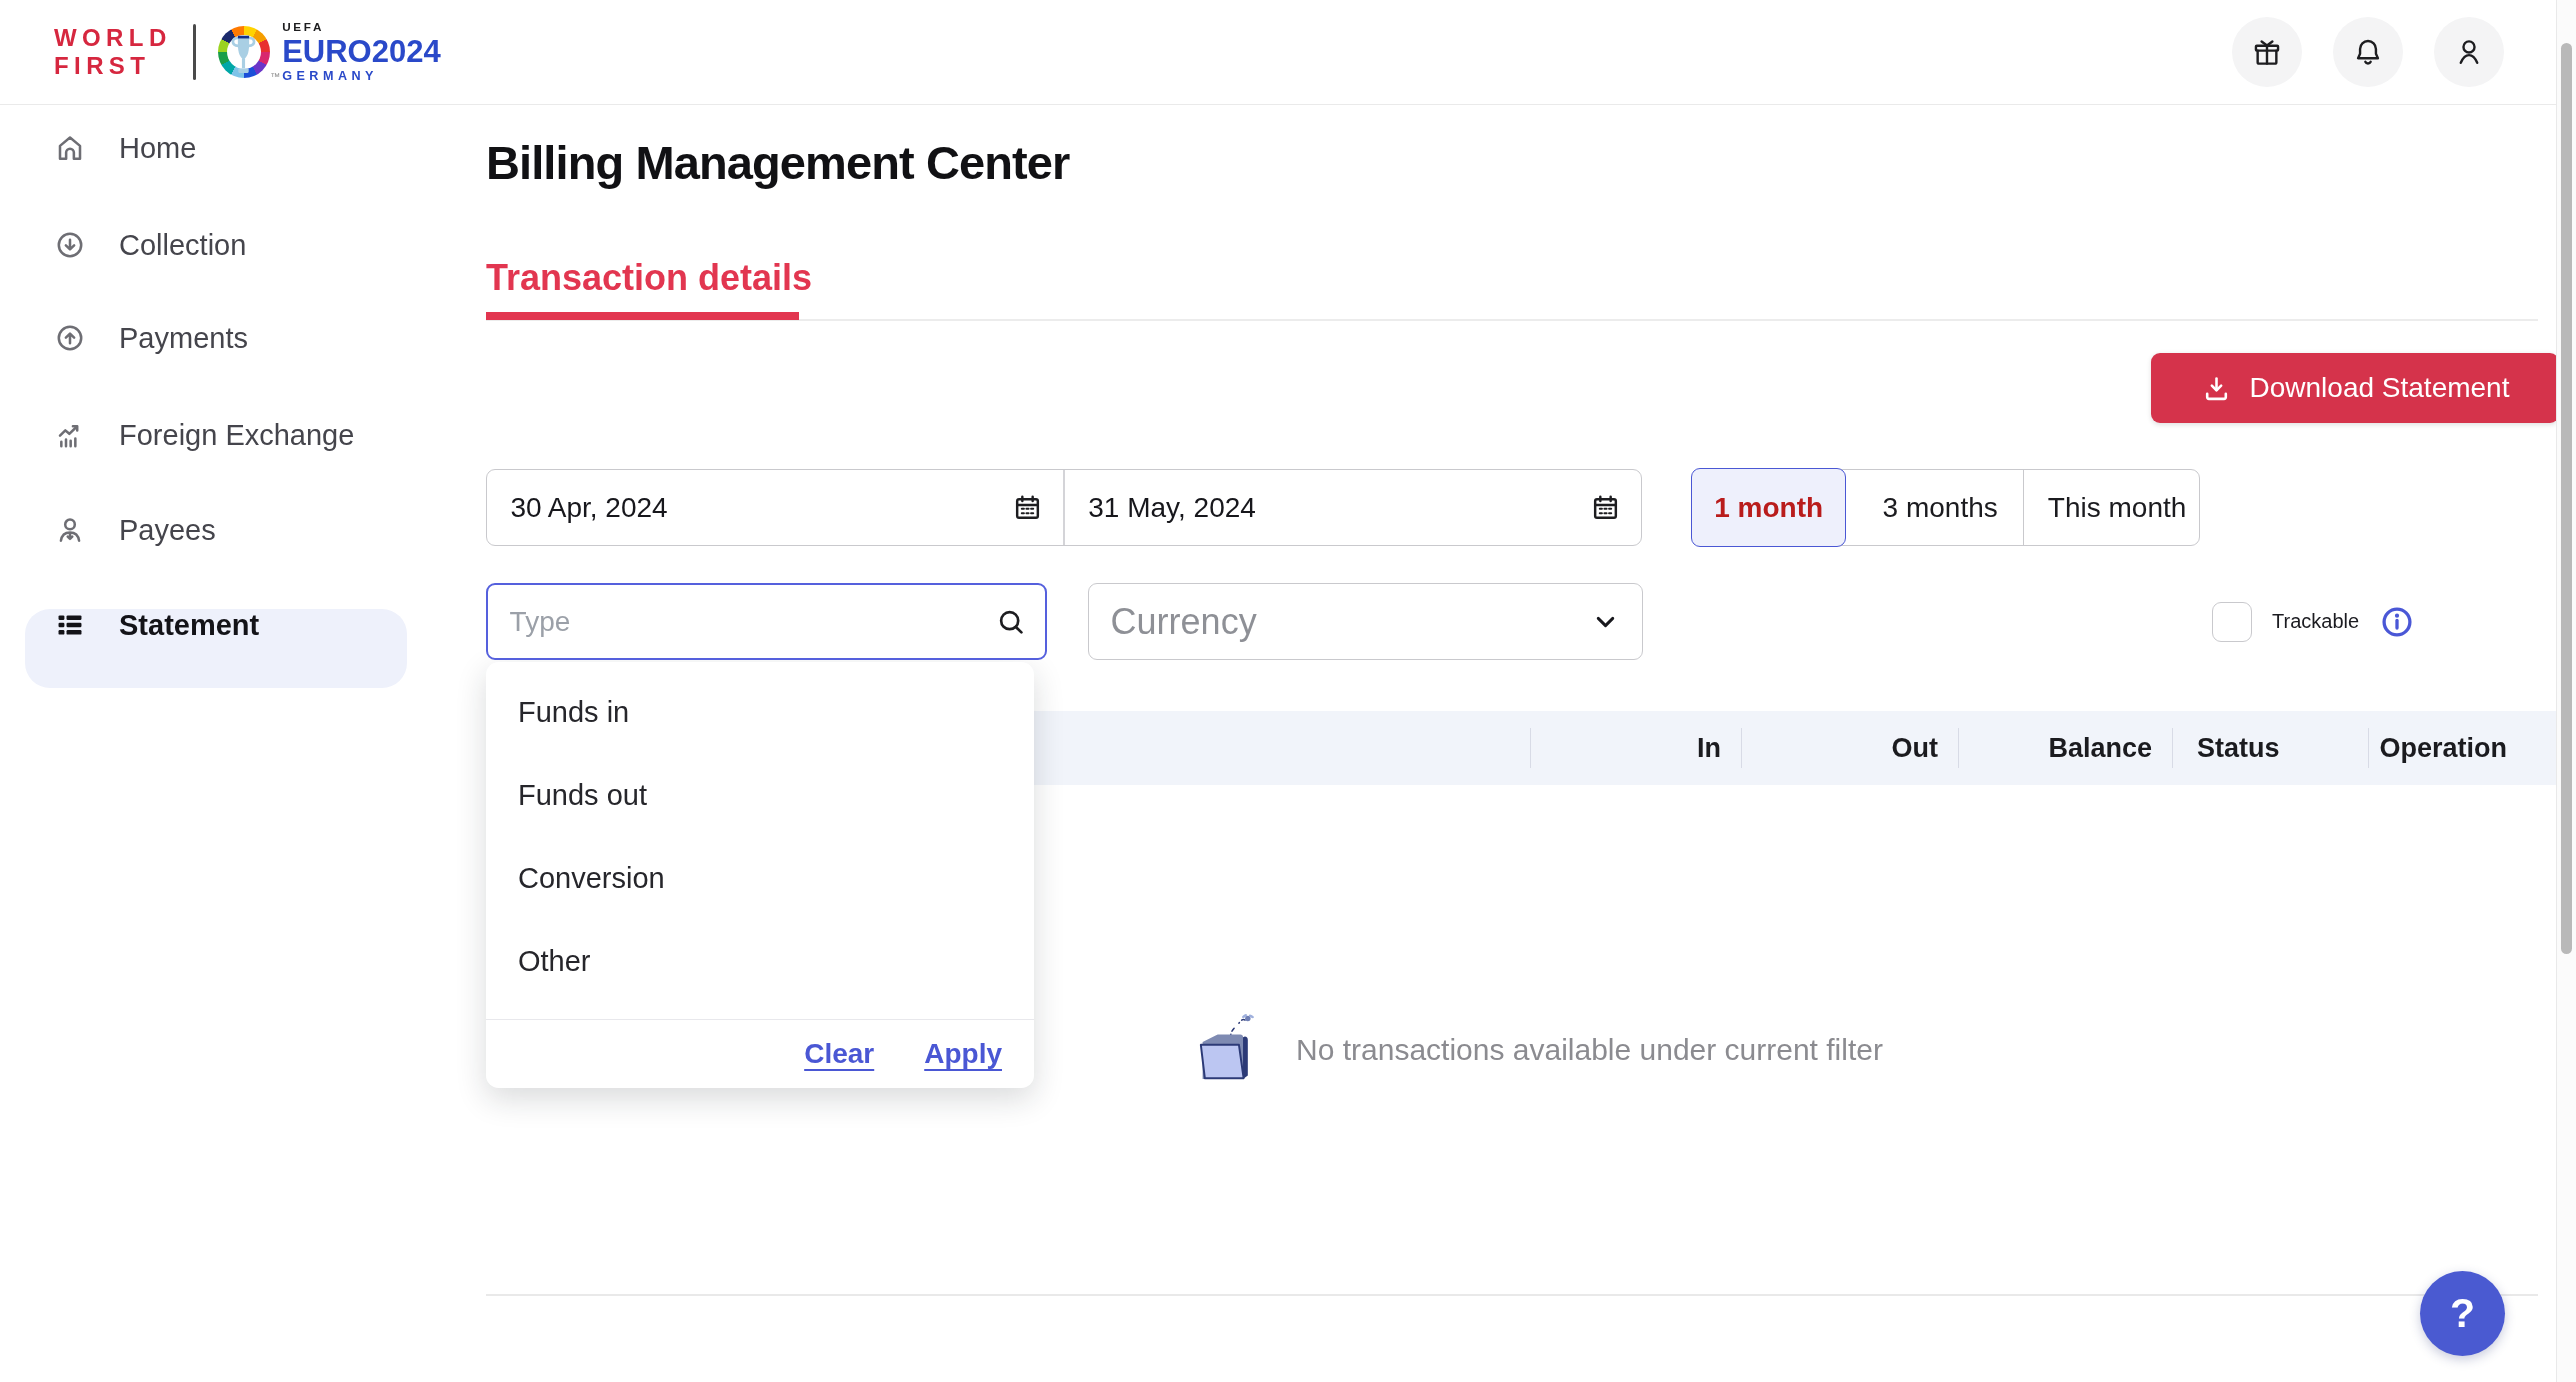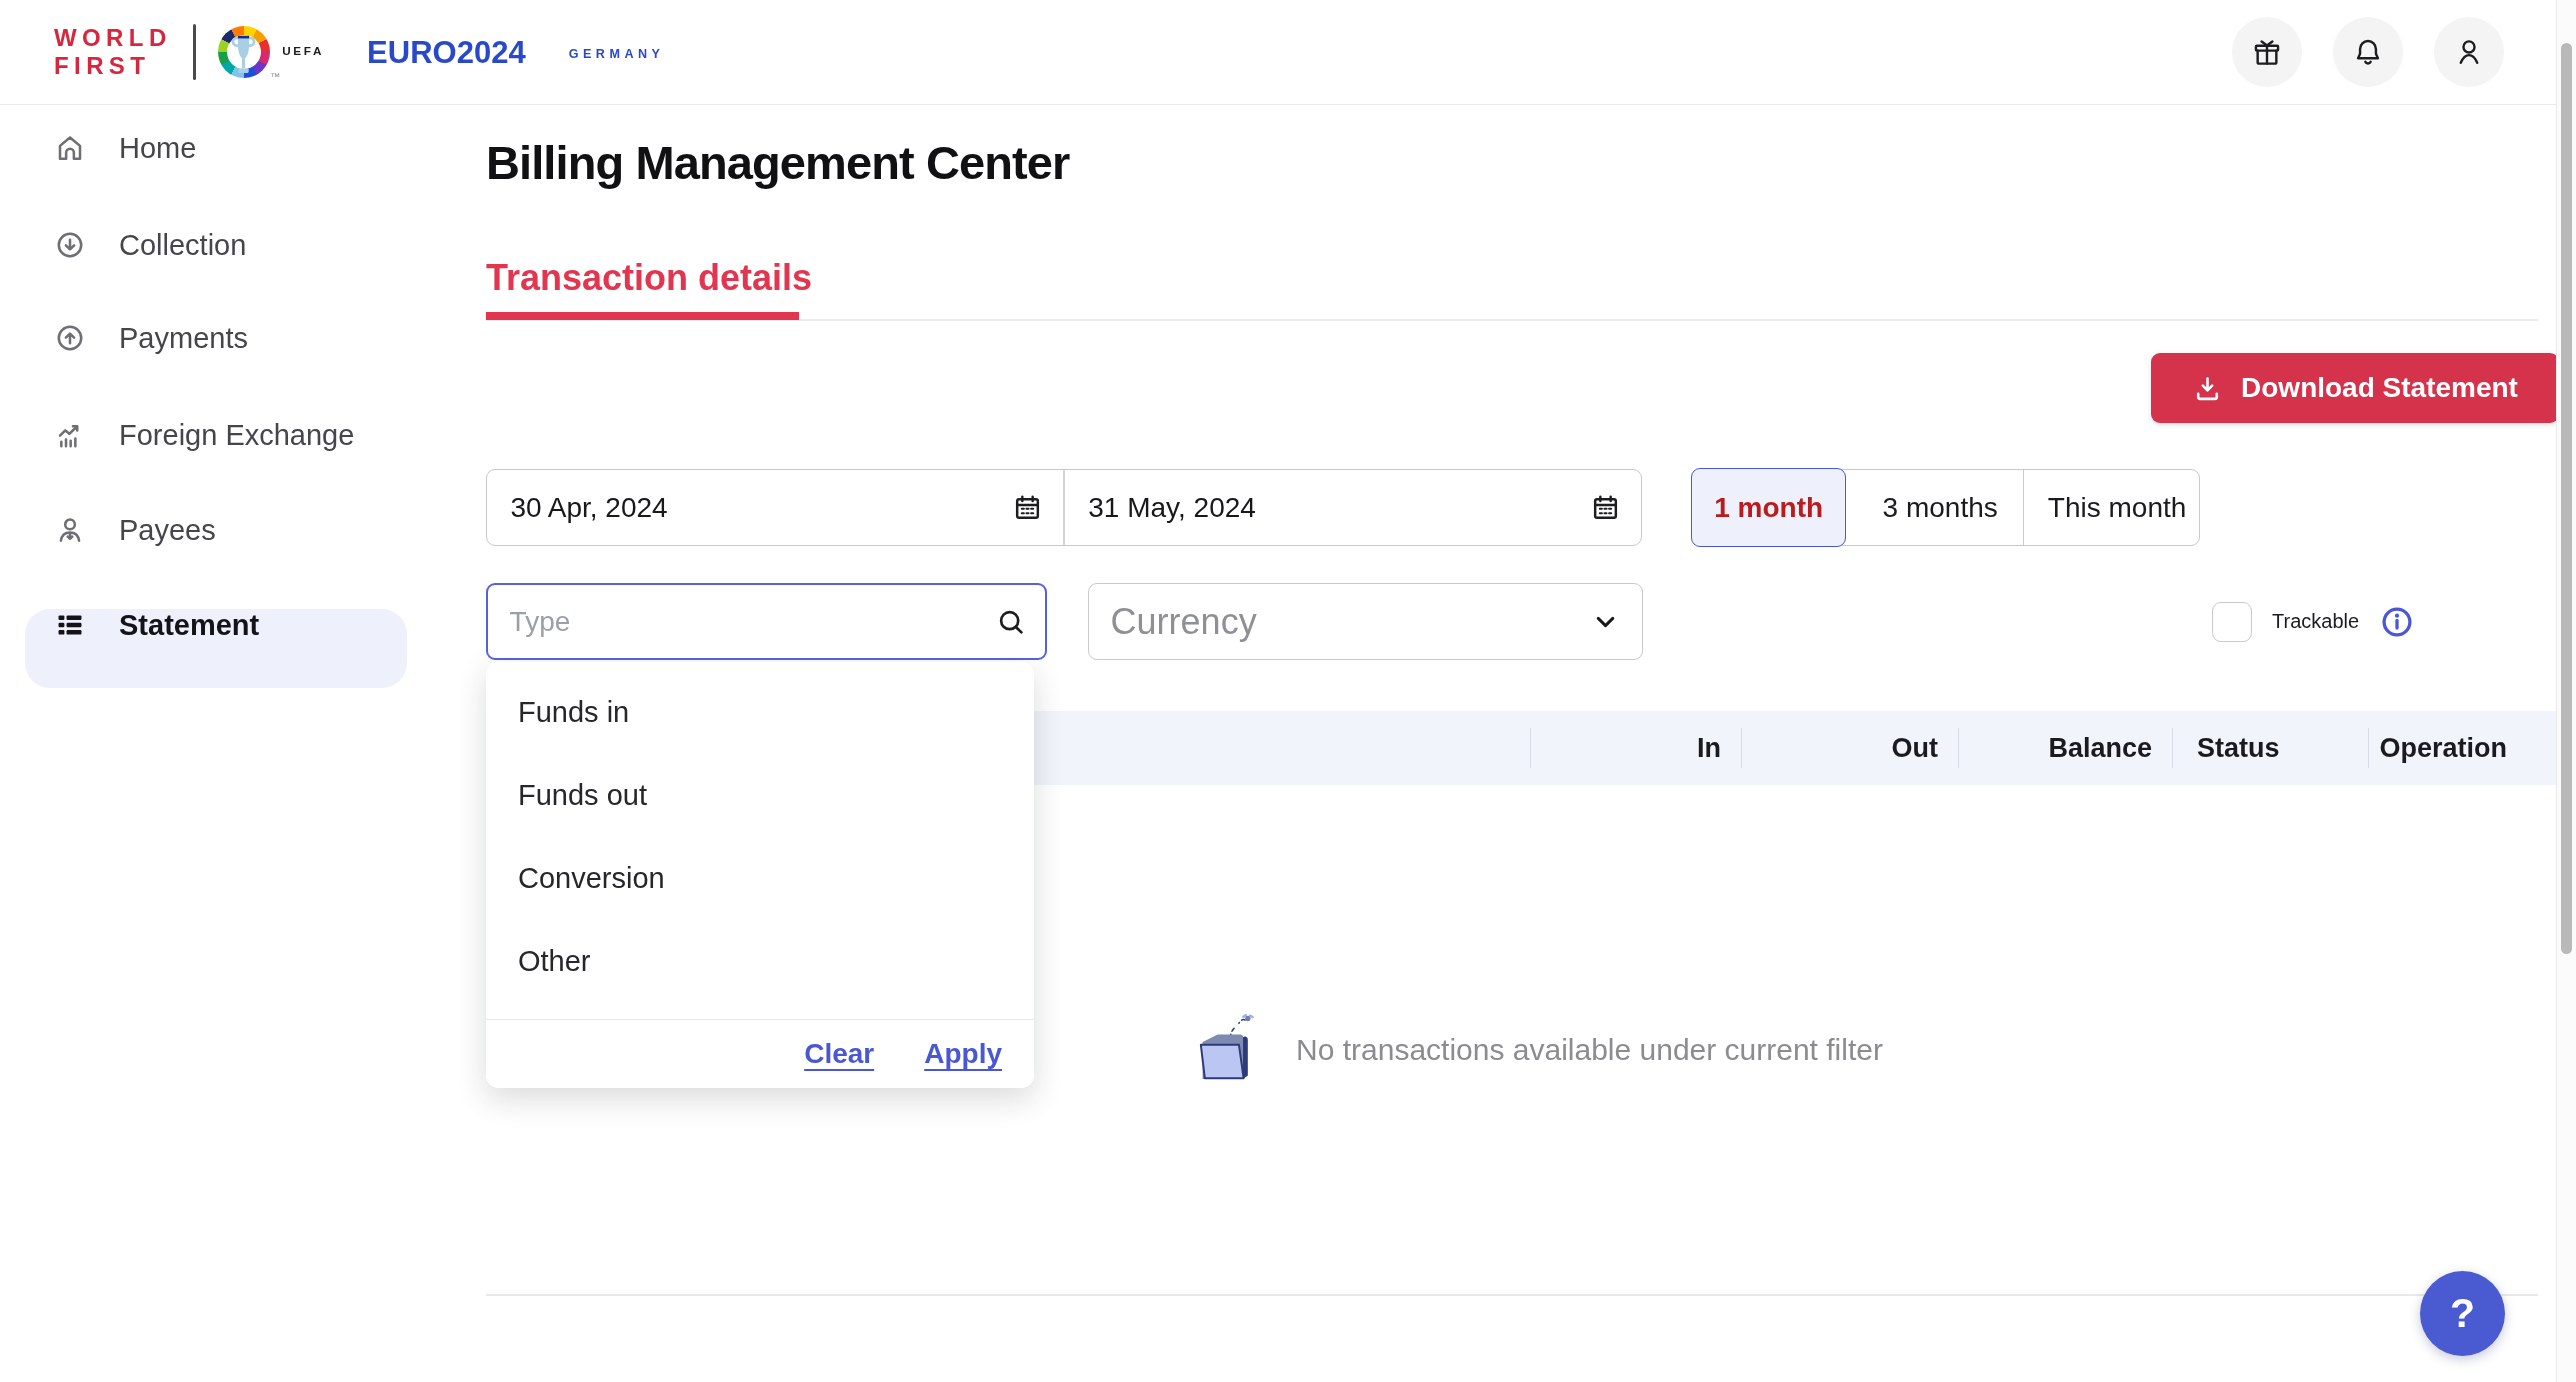--- a/index.html
+++ b/index.html
@@ -16,21 +16,21 @@
   .logo-divider{width:2.7px;height:56px;background:#4a4a4a;border-radius:1.8px;}
   .euro-lockup{display:flex;align-items:center;gap:12.6px;}
   .euro-wheel{position:relative;width:52px;height:52px;border-radius:50%;
     background:conic-gradient(#ffd200 0 30deg,#f59e00 0 60deg,#e83030 0 90deg,#d8286e 0 120deg,
       #6a35c8 0 150deg,#1b4fd8 0 180deg,#7ec3e8 0 210deg,#00a7a7 0 240deg,#1a9e49 0 270deg,
       #9bd320 0 300deg,#1b2a6b 0 330deg,#ff7a00 0 360deg);}
   .euro-wheel::after{content:"";position:absolute;left:9px;top:9px;width:34px;height:34px;
     border-radius:50%;background:#fff;}
   .euro-trophy{position:absolute;left:12.6px;top:-3.6px;z-index:2;}
   .euro-tm{position:absolute;right:-10.8px;bottom:-3.6px;font-size:10px;color:#8b8b8b;z-index:3;}
-  .euro-text{display:flex;flex-direction:row;align-items:center;line-height:1;gap:43px;}
+  .euro-text{display:flex;flex-direction:column;line-height:1;}
   .uefa-small{font-size:11.7px;font-weight:700;letter-spacing:2.7px;color:#1d1d1f;margin-bottom:2.7px;}
   .euro-main{font-size:31px;font-weight:800;color:#2a49c9;letter-spacing:0px;}
   .euro-sub{font-size:12.6px;font-weight:700;letter-spacing:4.5px;color:#2a49c9;margin-top:3.6px;}
   .topbar-actions{display:flex;align-items:center;gap:31px;padding-right:72px;}
   .icon-circle{width:70px;height:70px;border-radius:50%;background:#f4f4f5;display:flex;
                align-items:center;justify-content:center;cursor:pointer;}
 
   
   .side-item{position:absolute;left:25px;width:382px;height:79px;border-radius:25px;
              display:flex;padding-left:29px;box-sizing:border-box;gap:33px;
@@ -42,21 +42,21 @@
   
   #page-title{position:absolute;left:486px;top:135px;font-size:47px;font-weight:700;
               letter-spacing:-0.9px;color:#111114;}
   #tab-transaction{position:absolute;left:486px;top:257px;font-size:36px;font-weight:700;
                    color:#e23650;cursor:pointer;}
   #tab-underline{position:absolute;left:486px;top:312px;width:313px;height:8px;background:#e23650;z-index:3;}
   #tab-baseline{position:absolute;left:486px;top:319px;width:2052px;height:1.8px;background:#ececec;z-index:2;}
 
   #download-btn{position:absolute;left:2151px;top:353px;width:408px;height:70px;border-radius:9px;
     background:#d5334b;color:#fff;display:flex;align-items:center;justify-content:center;gap:18px;
-    font-size:28px;font-weight:700;cursor:pointer;box-shadow:0 1.8px 5.4px rgba(0,0,0,.12);}
+    font-size:28px;font-weight:400;cursor:pointer;box-shadow:0 1.8px 5.4px rgba(0,0,0,.12);}
 
   
   #date-range{position:absolute;left:486px;top:469px;width:1156px;height:77px;border:1.8px solid #c9c9cd;
     border-radius:9px;box-sizing:border-box;display:flex;background:#fff;}
   .date-field{flex:1;display:flex;align-items:center;justify-content:space-between;
     padding:0 20px 0 23.4px;font-size:28px;color:#17171c;cursor:pointer;}
   #date-divider{width:1.8px;background:#d4d4d8;height:100%;}
 
   #period-group{position:absolute;left:1692px;top:469px;width:508px;height:77px;border:1.8px solid #c9c9cd;
     border-radius:9px;box-sizing:border-box;display:flex;background:#fff;}

